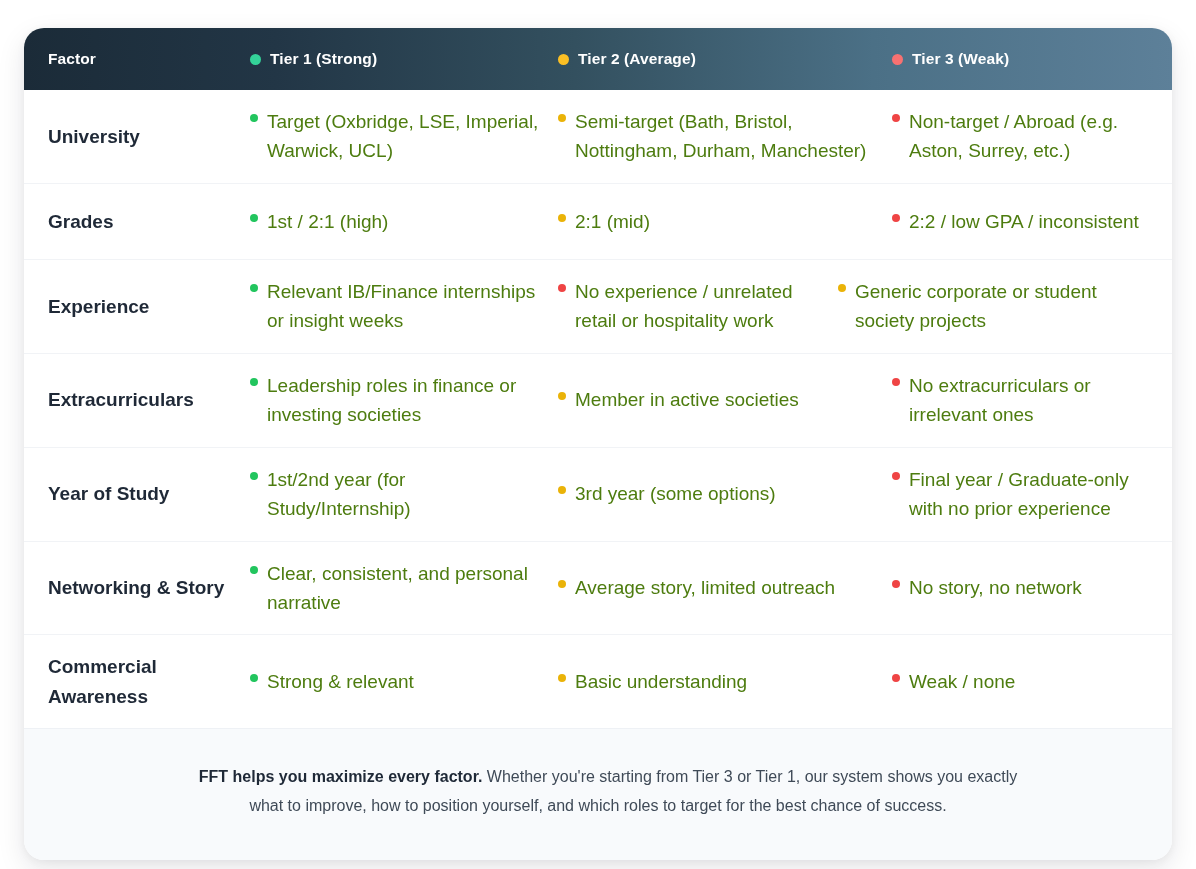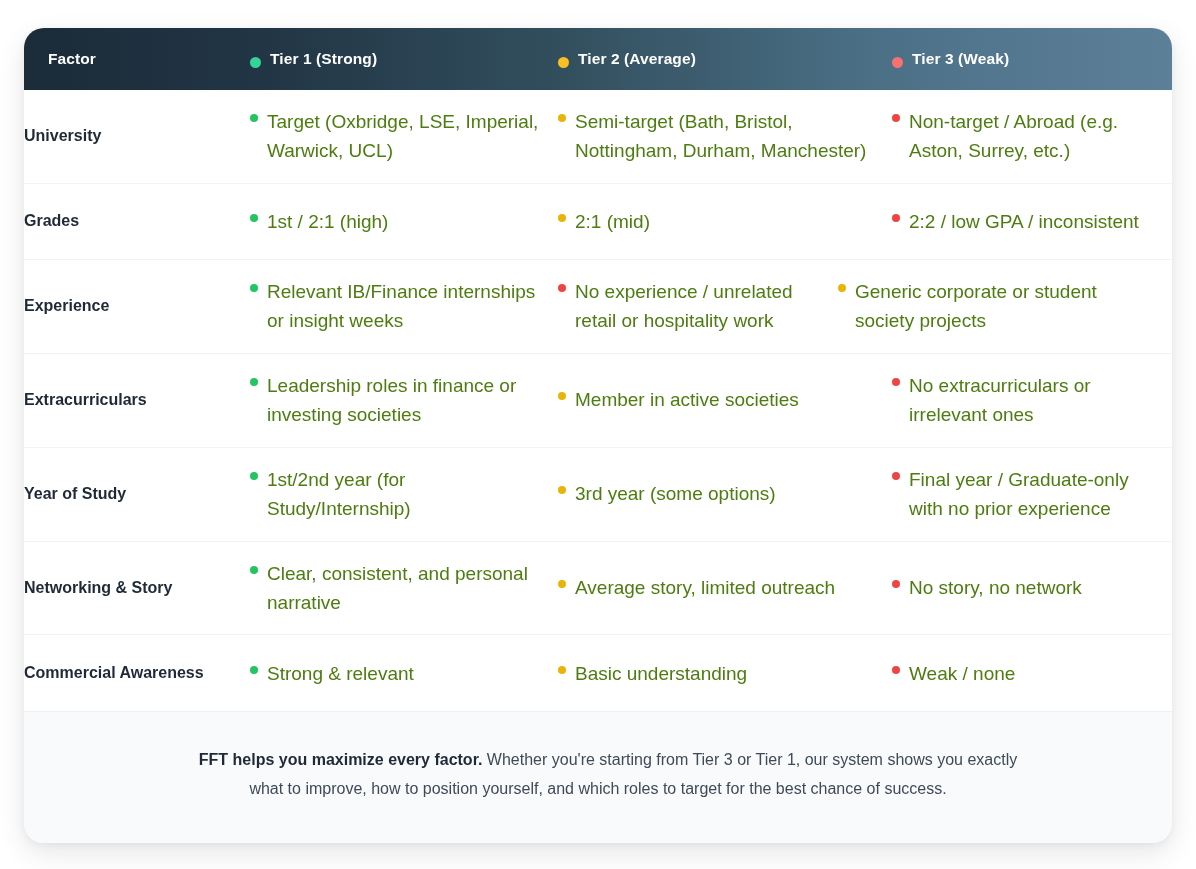--- a/index.html
+++ b/index.html
@@ -42,21 +42,21 @@
     background: linear-gradient(90deg,
                 #1b2b38 0%,
                 #223646 22%,
                 #33505f 48%,
                 #4b7086 74%,
                 #5d8099 100%);
   }
 
   .th {
     display: flex;
-    align-items: flex-end;
+    align-items: center;
     gap: 9px;
     font-size: 15.5px;
     font-weight: bold;
     color: #ffffff;
     letter-spacing: 0.1px;
   }
 
   .th-factor   { width: 226px; padding-left: 24px; }
   .th-tier1    { width: 308px; }
   .th-tier2    { width: 334px; }
@@ -76,21 +76,22 @@
   .trow:last-child { border-bottom: none; }
 
   .td {
     display: flex;
     align-items: center;
     padding: 17px 16px 17px 0;
   }
 
   .td-factor {
     width: 226px;
-    font-size: 16px;
+    padding-left: 24px;
+    font-size: 19px;
     font-weight: bold;
     color: #1f2937;
     line-height: 1.55;
   }
   .td-t1 { width: 308px; }
   .td-t2 { width: 334px; }
   .td-t3 { flex: 1; padding-right: 12px; }
 
   .item {
     display: flex;

